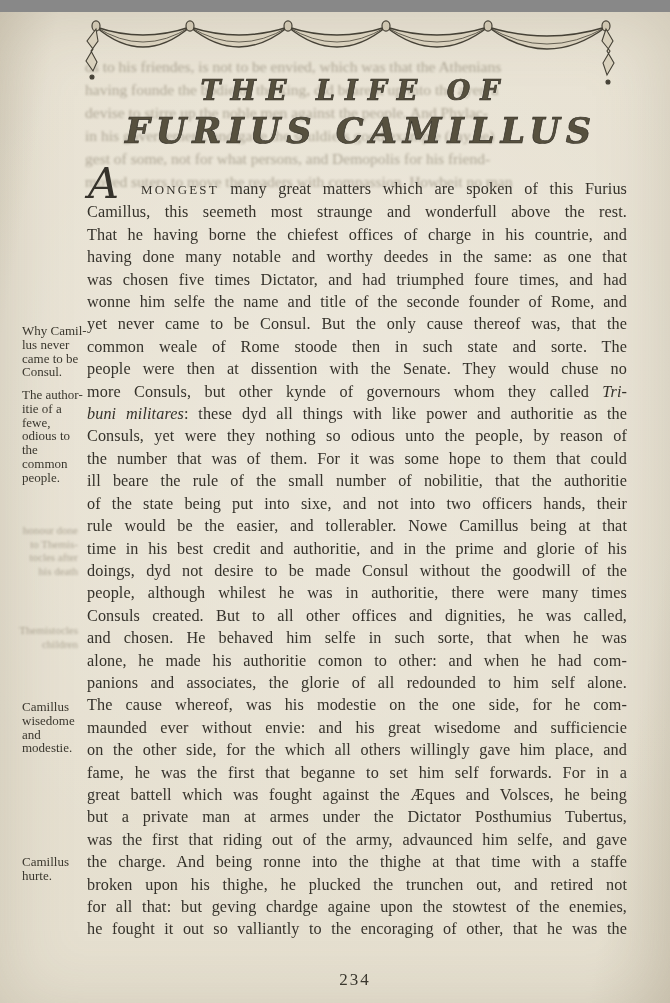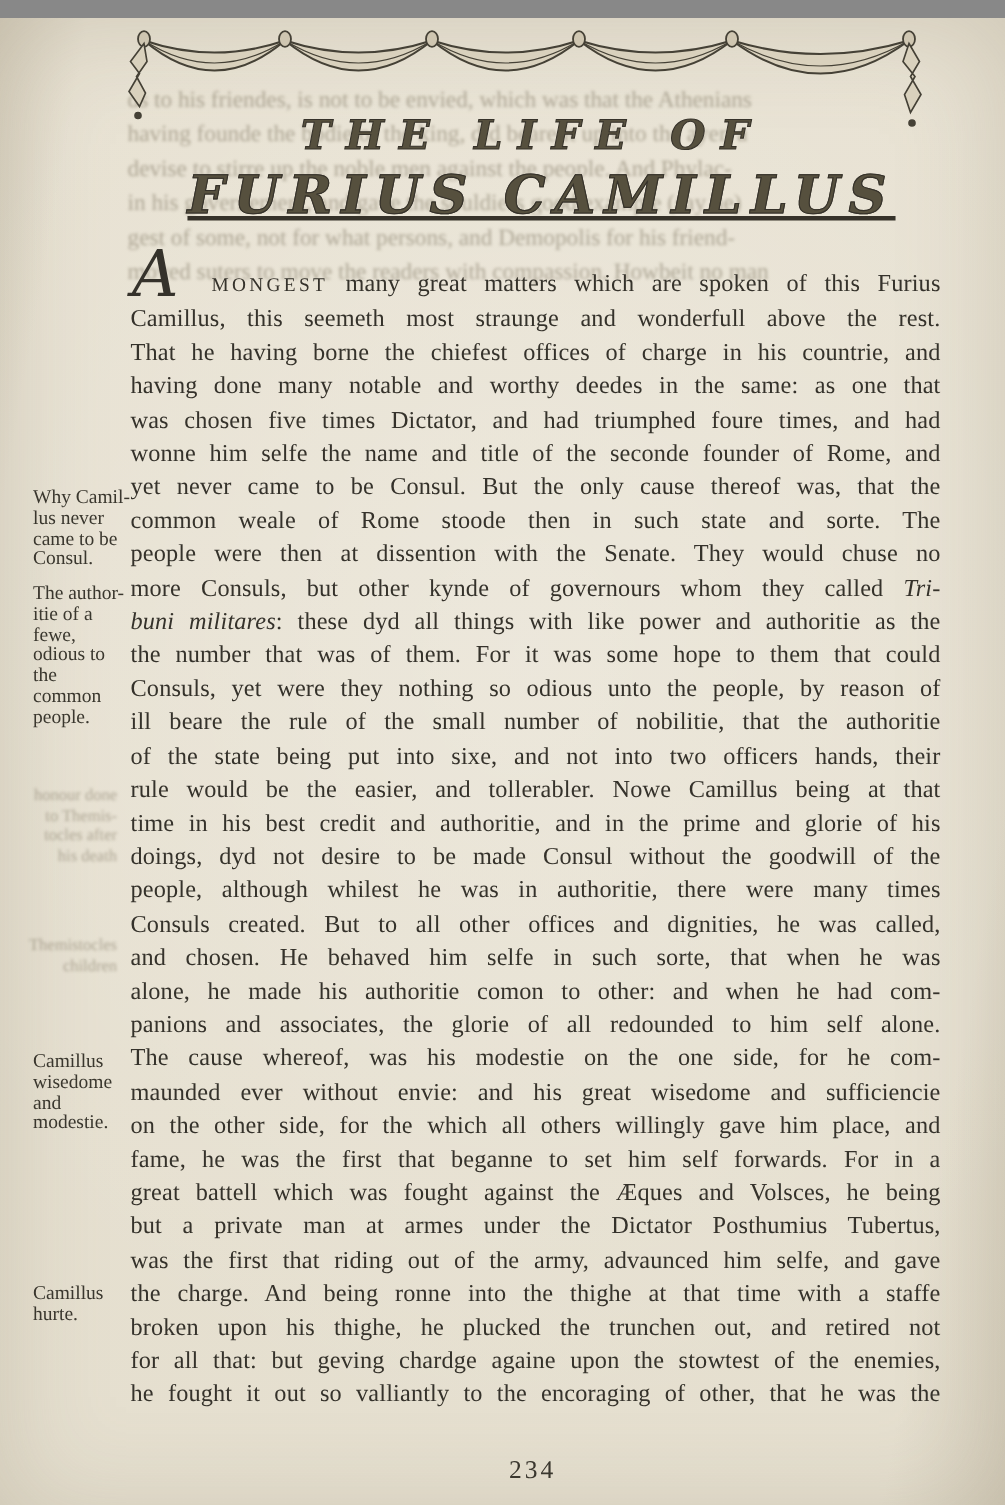--- a/index.html
+++ b/index.html
@@ -38,21 +38,21 @@
   .content{position:absolute;inset:0;z-index:2;}
   .ornament{position:absolute;left:84px;top:5px;}
   .title{
     position:absolute;left:85px;width:540px;text-align:center;
     font-family:"DejaVu Serif", serif;font-style:italic;font-weight:bold;
     color:#56503e;
     -webkit-text-stroke:0.7px #36322a;
     text-shadow:0.6px 0.6px 0 rgba(231,225,210,0.55);
   }
   .title1{top:63px;font-size:27px;letter-spacing:10px;}
-  .title2{top:98px;font-size:35px;letter-spacing:6px;transform:translateX(6px);text-decoration:underline;}
+  .title2{top:98px;font-size:35px;letter-spacing:6px;transform:translateX(6px);}
   .dropcap{
     position:absolute;left:88px;top:150px;
     font-family:"DejaVu Serif", serif;font-style:italic;
     font-size:43px;line-height:43px;color:#35322b;
   }
   .body-col{position:absolute;left:87px;top:166px;width:540px;}
   .bline{
     font-size:16.2px;line-height:22.4px;
     text-align:justify;text-align-last:justify;text-justify:inter-word;
     letter-spacing:0.1px;
@@ -137,22 +137,22 @@
         <div class="bline"><span>Camillus, this seemeth most straunge and wonderfull above the rest.</span></div>
         <div class="bline"><span>That he having borne the chiefest offices of charge in his countrie, and</span></div>
         <div class="bline"><span>having done many notable and worthy deedes in the same: as one that</span></div>
         <div class="bline"><span>was chosen five times Dictator, and had triumphed foure times, and had</span></div>
         <div class="bline"><span>wonne him selfe the name and title of the seconde founder of Rome, and</span></div>
         <div class="bline"><span>yet never came to be Consul.  But the only cause thereof was, that the</span></div>
         <div class="bline"><span>common weale of Rome stoode then in such state and sorte.  The</span></div>
         <div class="bline"><span>people were then at dissention with the Senate.  They would chuse no</span></div>
         <div class="bline"><span>more Consuls, but other kynde of governours whom they called </span><span class="it">Tri-</span></div>
         <div class="bline"><span class="it">buni militares</span><span>: these dyd all things with like power and authoritie as the</span></div>
+        <div class="bline"><span>Consuls, yet were they nothing so odious unto the people, by reason of</span></div>
         <div class="bline"><span>the number that was of them.  For it was some hope to them that could</span></div>
-        <div class="bline"><span>Consuls, yet were they nothing so odious unto the people, by reason of</span></div>
         <div class="bline"><span>ill beare the rule of the small number of nobilitie, that the authoritie</span></div>
         <div class="bline"><span>of the state being put into sixe, and not into two officers hands, their</span></div>
         <div class="bline"><span>rule would be the easier, and tollerabler.  Nowe Camillus being at that</span></div>
         <div class="bline"><span>time in his best credit and authoritie, and in the prime and glorie of his</span></div>
         <div class="bline"><span>doings, dyd not desire to be made Consul without the goodwill of the</span></div>
         <div class="bline"><span>people, although whilest he was in authoritie, there were many times</span></div>
         <div class="bline"><span>Consuls created.  But to all other offices and dignities, he was called,</span></div>
         <div class="bline"><span>and chosen.  He behaved him selfe in such sorte, that when he was</span></div>
         <div class="bline"><span>alone, he made his authoritie comon to other: and when he had com-</span></div>
         <div class="bline"><span>panions and associates, the glorie of all redounded to him self alone.</span></div>

